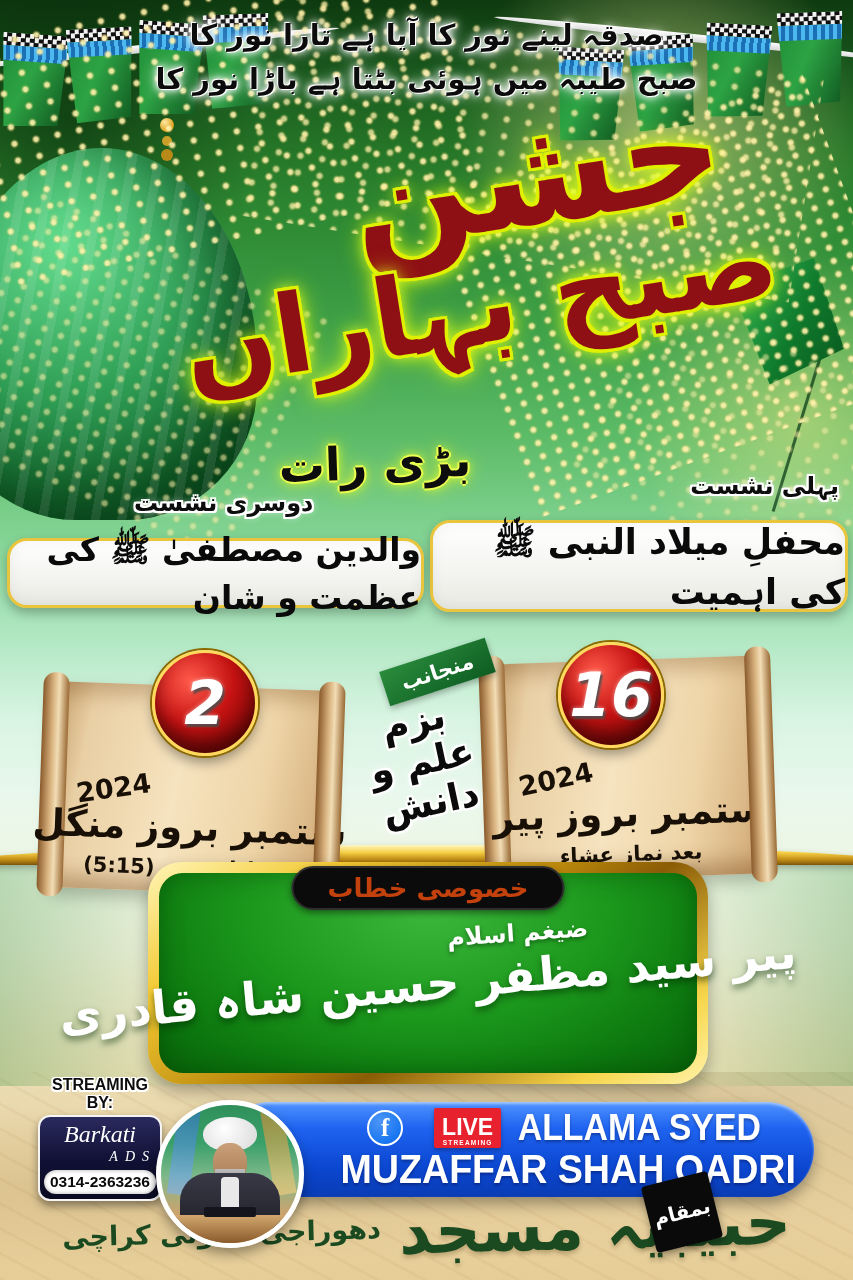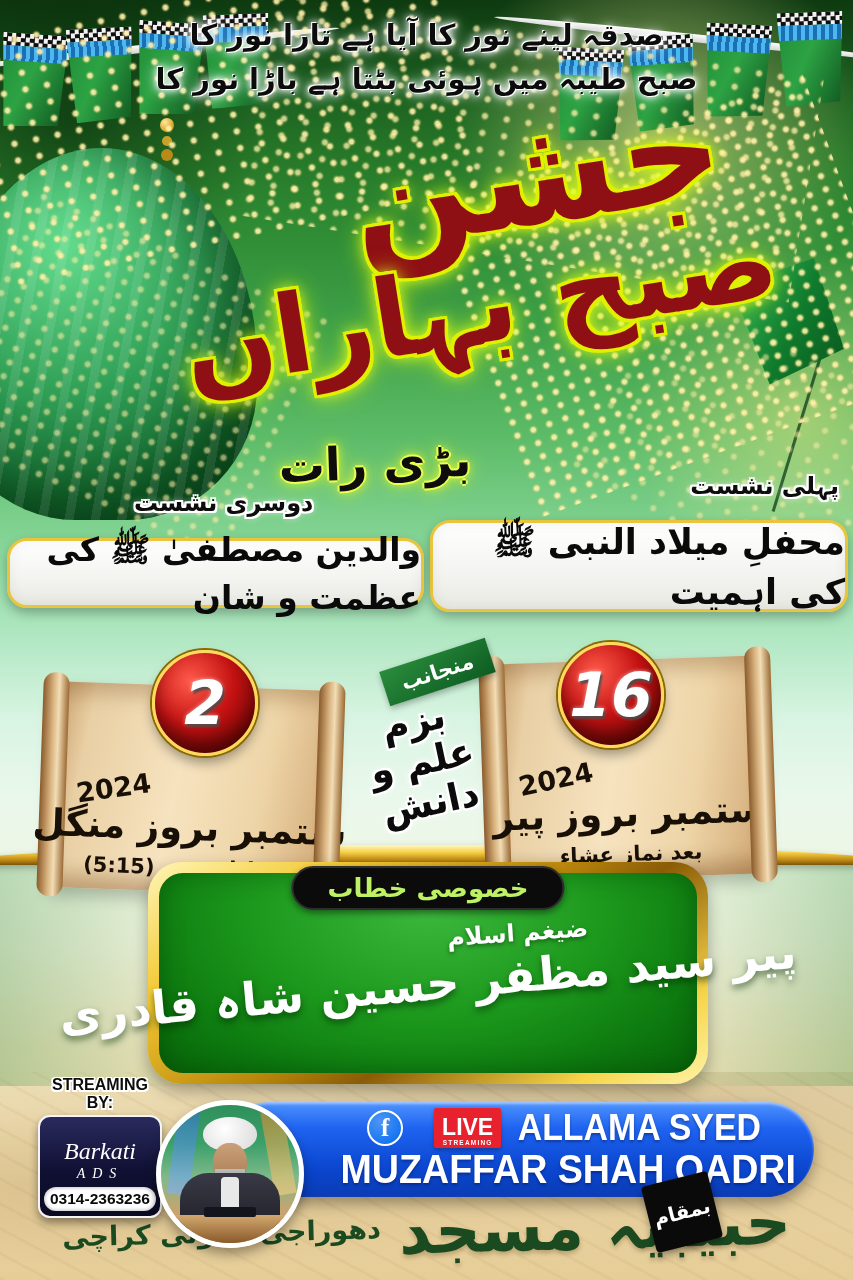--- a/index.html
+++ b/index.html
@@ -132,42 +132,42 @@
       rgba(160,220,160,.05) 50%, rgba(120,200,120,.12) 84%, rgba(60,150,70,.30)); }
   .speaker-panel-outer{ position:absolute; left:148px; top:862px; width:560px; height:222px; z-index:5;
     border-radius:34px; padding:11px;
     background:linear-gradient(145deg, #fff6b8 0%, #f3c933 22%, #b8860b 48%, #8a5c06 60%, #f7d54a 85%, #fff3a8 100%);
     box-shadow:0 7px 16px rgba(0,0,0,.3); }
   .speaker-panel-inner{ width:100%; height:100%; border-radius:24px; position:relative;
     background:radial-gradient(ellipse at 50% 18%, #3cb83c 0%, #1d9a1d 45%, #0e7c10 75%, #086309 100%);
     box-shadow:inset 0 0 26px rgba(0,60,0,.45);
     display:flex; flex-direction:column; align-items:center; justify-content:flex-start; }
   .special-pill{ position:absolute; left:50%; top:4px; transform:translateX(-50%); z-index:7;
-    background:#0b0b0b; border:2px solid #2e2e2e; color:#bef264; padding:5px 34px; border-radius:999px;
+    background:#0b0b0b; border:2px solid #2e2e2e; color:#c2410c; padding:5px 34px; border-radius:999px;
     font-size:26px; font-weight:bold; direction:rtl; white-space:nowrap; box-shadow:0 3px 7px rgba(0,0,0,.45); }
   .speaker-honorific{ margin-top:46px; position:relative; right:-90px; color:#fff; font-size:24px; font-weight:bold;
     direction:rtl; transform:rotate(-4deg); text-shadow:0 2px 4px rgba(0,40,0,.5); }
   .speaker-name{ color:#fff; font-size:46px; font-weight:bold; direction:rtl; transform:rotate(-5deg);
     white-space:nowrap; margin-top:10px; text-shadow:0 4px 7px rgba(0,40,0,.55); }
 
   
   .bottom-art{ position:absolute; left:0; right:0; top:1072px; bottom:0; z-index:1;
     background:radial-gradient(ellipse at 78% 8%, rgba(120,80,20,.16), rgba(120,80,20,0) 55%),
       radial-gradient(ellipse at 10% 55%, rgba(120,80,20,.12), rgba(120,80,20,0) 50%),
       repeating-linear-gradient(28deg, rgba(140,95,35,.06) 0 3px, rgba(0,0,0,0) 3px 22px); }
 
   .designer{ position:absolute; left:38px; top:1076px; width:124px; z-index:5; text-align:center; }
   .designer-heading{ font-family:"Liberation Sans", sans-serif; font-size:16px; font-weight:800; color:#0d0d0d;
     text-shadow:1.5px 0 0 #fff, -1.5px 0 0 #fff, 0 1.5px 0 #fff, 0 -1.5px 0 #fff,
       1.5px 1.5px 0 #fff, -1.5px -1.5px 0 #fff, 1.5px -1.5px 0 #fff, -1.5px 1.5px 0 #fff; }
   .designer-box{ margin-top:3px; background:linear-gradient(180deg, #2a2a5e, #101034 55%, #0a0a22);
     border:2px solid #f5f5f5; border-radius:12px; padding:5px 4px 5px; box-shadow:0 5px 9px rgba(0,0,0,.4); }
-  .designer-name{ font-family:"Liberation Serif", serif; font-style:italic; color:#fff; font-size:24px; line-height:1.05;margin-top:17px; }
+  .designer-name{ font-family:"Liberation Serif", serif; font-style:italic; color:#fff; font-size:24px; line-height:1.05; }
   .designer-sub{ font-family:"Liberation Serif", serif; font-style:italic; color:#fff; font-size:14px;
-    letter-spacing:7px; margin-top:2px; }
+    letter-spacing:7px; margin-top:2px;text-align:right; }
   .designer-phone{ margin-top:5px; background:#fff; border-radius:999px; font-family:"Liberation Sans", sans-serif;
     font-size:15.5px; font-weight:800; color:#0a0a0a; padding:3px 1px; box-shadow:inset 0 0 4px rgba(0,0,0,.35); }
 
   .live-bar{ position:absolute; left:222px; top:1102px; width:592px; height:95px; z-index:5; border-radius:48px;
     background:linear-gradient(180deg, #4f93ff 0%, #1e63f0 28%, #0b46cf 70%, #0a3cb4 100%);
     box-shadow:0 7px 14px rgba(0,0,0,.32), inset 0 2px 3px rgba(255,255,255,.5);
     display:flex; flex-direction:column; align-items:center; justify-content:center; padding-left:100px; }
   .live-row1{ display:flex; align-items:center; gap:9px; }
   .fb-icon{ width:36px; height:36px; border-radius:50%; flex:0 0 auto;
     background:radial-gradient(circle at 35% 30%, #4e95f5, #1877f2 70%, #0f5bd0);

